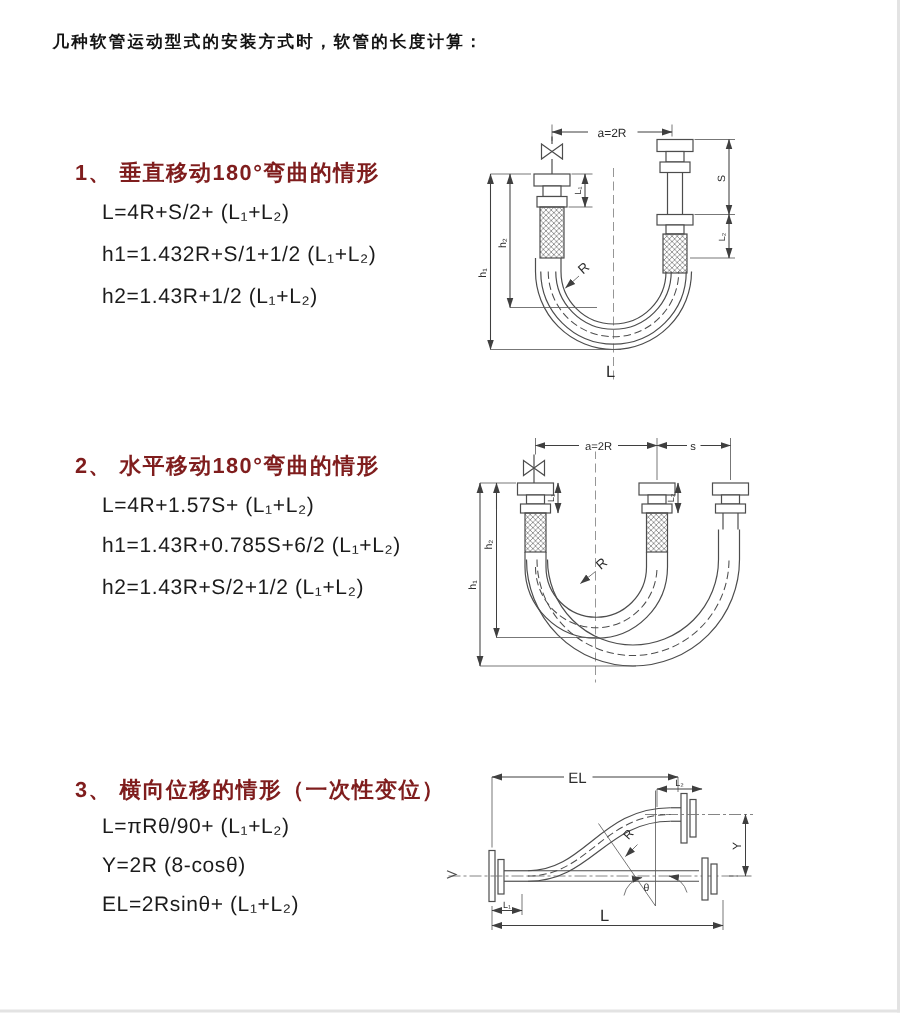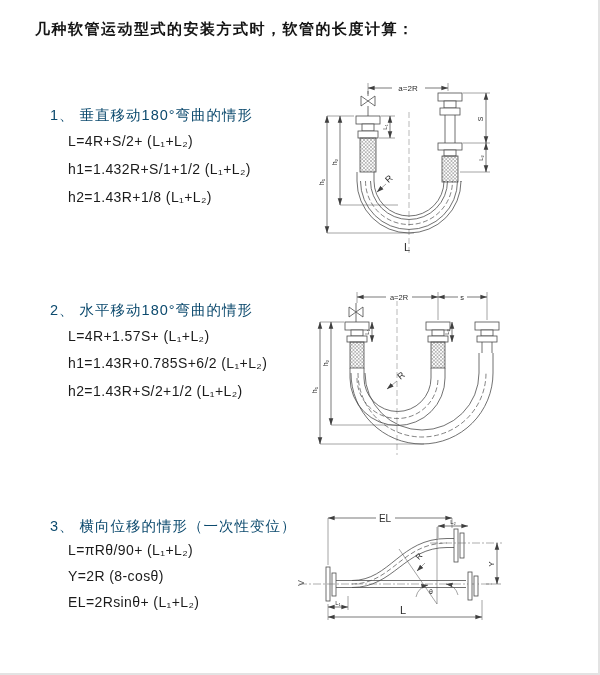--- a/index.html
+++ b/index.html
@@ -1,19 +1,19 @@
 <!DOCTYPE html>
 <html><head>
 <meta charset="utf-8">
 <style>
   html,body{margin:0;padding:0;}
   body{width:600px;height:675px;background:#ffffff;font-family:"Liberation Sans",sans-serif;position:relative;overflow:hidden;}
   .page{position:absolute;left:0;top:0;width:598px;height:673px;background:#fff;border-right:2px solid #e3e3e3;border-bottom:2px solid #e3e3e3;}
-  .title{position:absolute;left:35px;top:20px;font-size:15px;font-weight:bold;color:#141414;letter-spacing:1.5px;white-space:nowrap;}
-  .heading{position:absolute;left:50px;font-size:14.5px;font-weight:normal;color:#0c4a6e;letter-spacing:1px;white-space:nowrap;}
+  .title{position:absolute;left:35px;top:20px;font-size:11px;font-weight:bold;color:#141414;letter-spacing:1.5px;white-space:nowrap;}
+  .heading{position:absolute;left:50px;font-size:14.5px;font-weight:bold;color:#7f1d1d;letter-spacing:1px;white-space:nowrap;}
   .formula{position:absolute;left:68px;font-size:14px;color:#1b1b1b;letter-spacing:0.4px;white-space:nowrap;}
   .h1-pos{top:106px}.f1a{top:133px}.f1b{top:161px}.f1c{top:189px}
   .h2-pos{top:301px}.f2a{top:328px}.f2b{top:355px}.f2c{top:383px}
   .h3-pos{top:517px}.f3a{top:542px}.f3b{top:568px}.f3c{top:594px}
   svg.diag{position:absolute;}
   .d1{left:312px;top:72px;}
   .d2{left:310px;top:288px;}
   .d3{left:296px;top:505px;}
   .ln{stroke:#4d4d4d;stroke-width:0.8;fill:none;}
   .fl{fill:#ffffff;stroke:#4d4d4d;stroke-width:0.8;}
@@ -29,21 +29,21 @@
 </head>
 <body>
 
 <div class="page">
 
   <div class="title">几种软管运动型式的安装方式时，软管的长度计算：</div>
 
   <div class="heading h1-pos">1、 垂直移动180°弯曲的情形</div>
   <div class="formula f1a">L=4R+S/2+ (L₁+L₂)</div>
   <div class="formula f1b">h1=1.432R+S/1+1/2 (L₁+L₂)</div>
-  <div class="formula f1c">h2=1.43R+1/8 (L₁+L₂)</div>
+  <div class="formula f1c">h2=1.43R+1/2 (L₁+L₂)</div>
 
   <div class="heading h2-pos">2、 水平移动180°弯曲的情形</div>
   <div class="formula f2a">L=4R+1.57S+ (L₁+L₂)</div>
   <div class="formula f2b">h1=1.43R+0.785S+6/2 (L₁+L₂)</div>
   <div class="formula f2c">h2=1.43R+S/2+1/2 (L₁+L₂)</div>
 
   <div class="heading h3-pos">3、 横向位移的情形（一次性变位）</div>
   <div class="formula f3a">L=πRθ/90+ (L₁+L₂)</div>
   <div class="formula f3b">Y=2R (8-cosθ)</div>
   <div class="formula f3c">EL=2Rsinθ+ (L₁+L₂)</div>

